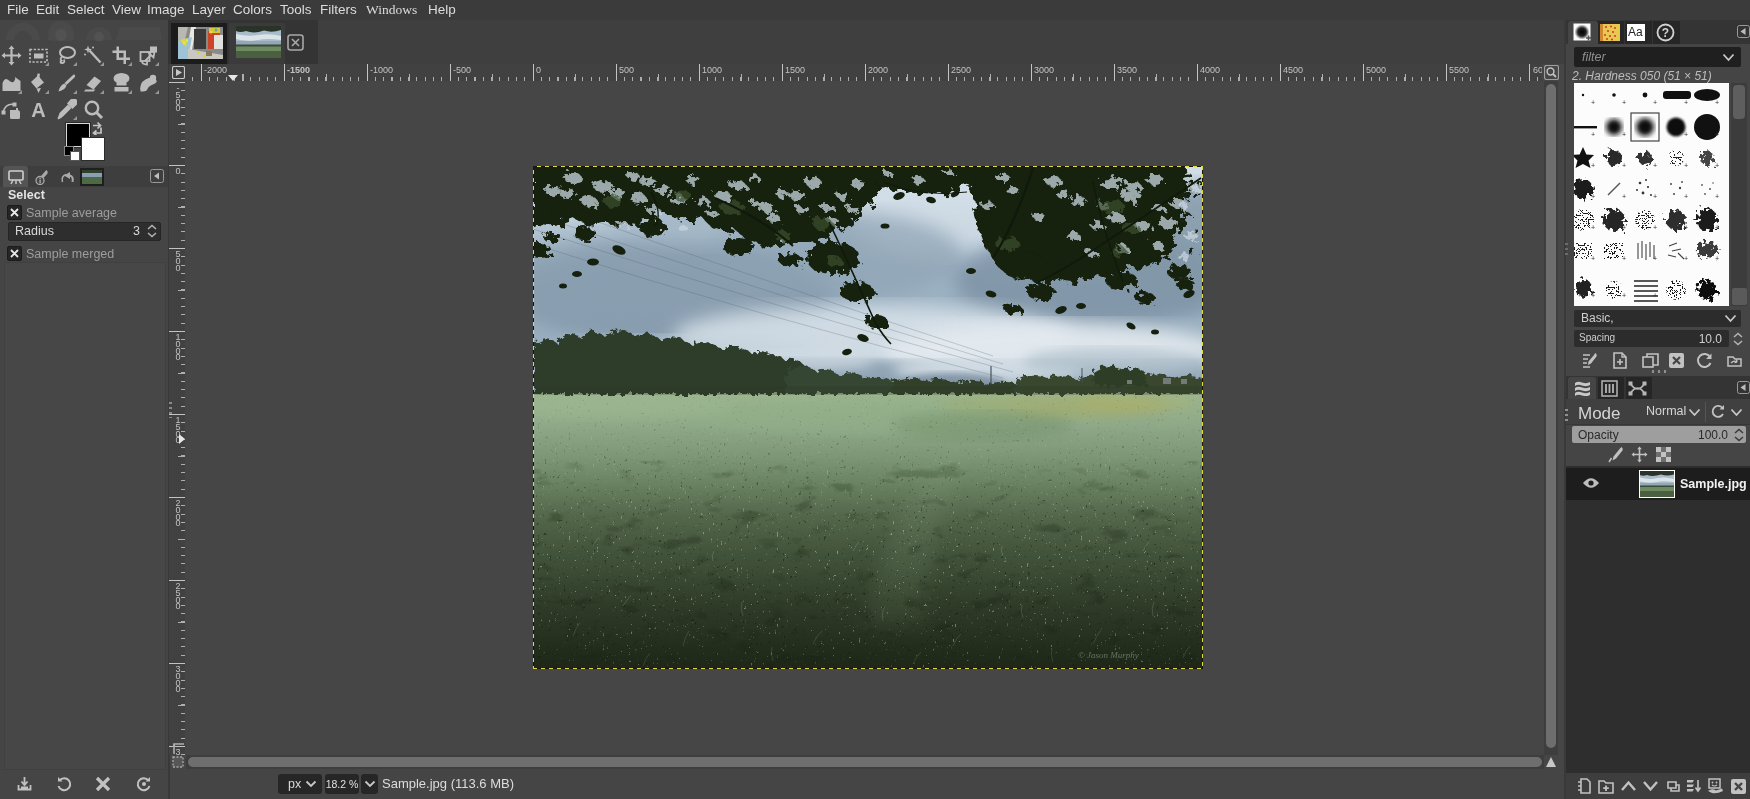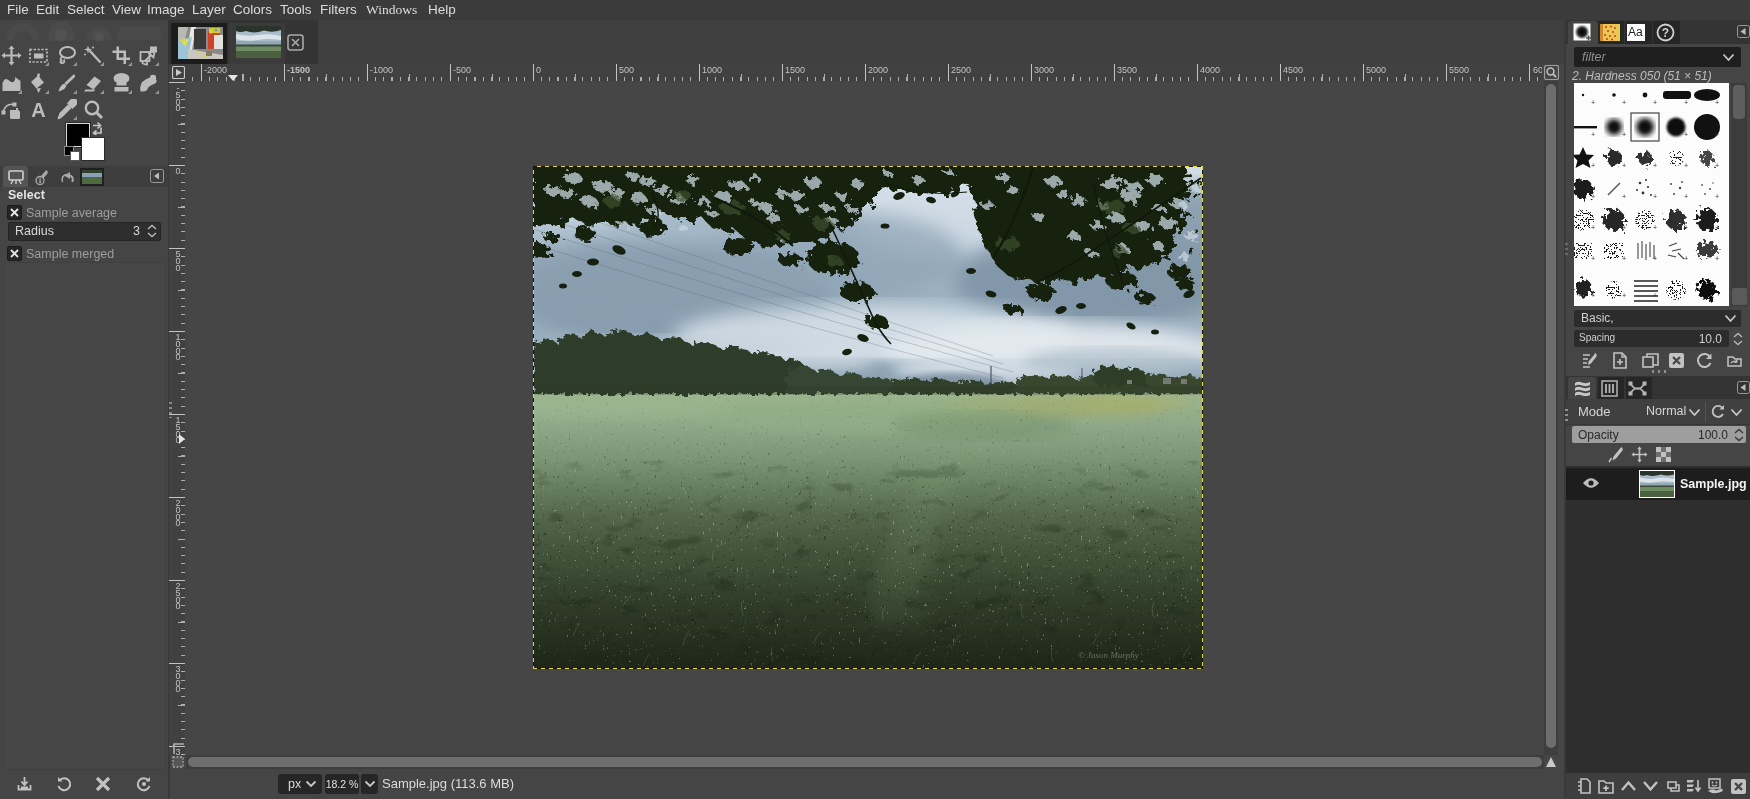--- a/index.html
+++ b/index.html
@@ -911,21 +911,21 @@
         <rect x="14.5" y="1.5" width="4" height="4" fill="#b5b5b5"></rect>
  <rect x="0.5" y="11.5" width="4" height="4" fill="#b5b5b5"></rect>
         <rect x="14.5" y="11.5" width="4" height="4" fill="#b5b5b5"></rect>
 </svg>
 <svg class="ab" style="left:1737px;top:381px;" width="13" height="13" viewBox="0 0 13 13">
  <rect x="0.5" y="0.5" width="12" height="12" rx="2" fill="none" stroke="#9a9a9a"></rect>
  <path d="M8.5,3 V10 L3.5,6.5 Z" fill="#bdbdbd"></path>
 </svg>
 
 <div class="ab" style="left:1566px;top:399px;width:184px;height:25px;background:#404040;border-bottom:1px solid #373737;"></div>
-<div class="ab" style="left:1578px;top:404px;font-size:13px;color:#d5d5d5;">Mode</div>
+<div class="ab" style="left:1578px;top:404px;font-size:17px;color:#d5d5d5;">Mode</div>
 <div class="ab" style="left:1646px;top:404px;font-size:12.5px;color:#d5d5d5;">Normal</div>
 <svg class="ab" style="left:1688px;top:408px;" width="13" height="9" viewBox="0 0 13 9">
         <path d="M1.5,1.5 L6.5,7 L11.5,1.5" fill="none" stroke="#c8c8c8" stroke-width="1.8"></path>
       </svg>
 <div class="ab" style="left:1705px;top:402px;width:1px;height:20px;background:#555;"></div>
 <svg class="ab" style="left:1710px;top:404px;" width="16" height="16" viewBox="0 0 16 16">
  <path d="M12.5,4 A5.5,5.5 0 1 0 13,10" fill="none" stroke="#c2c2c2" stroke-width="1.8"></path>
  <path d="M14,1 V5.5 H9.5 Z" fill="#c2c2c2"></path>
 </svg>
 <svg class="ab" style="left:1730px;top:408px;" width="13" height="9" viewBox="0 0 13 9">

